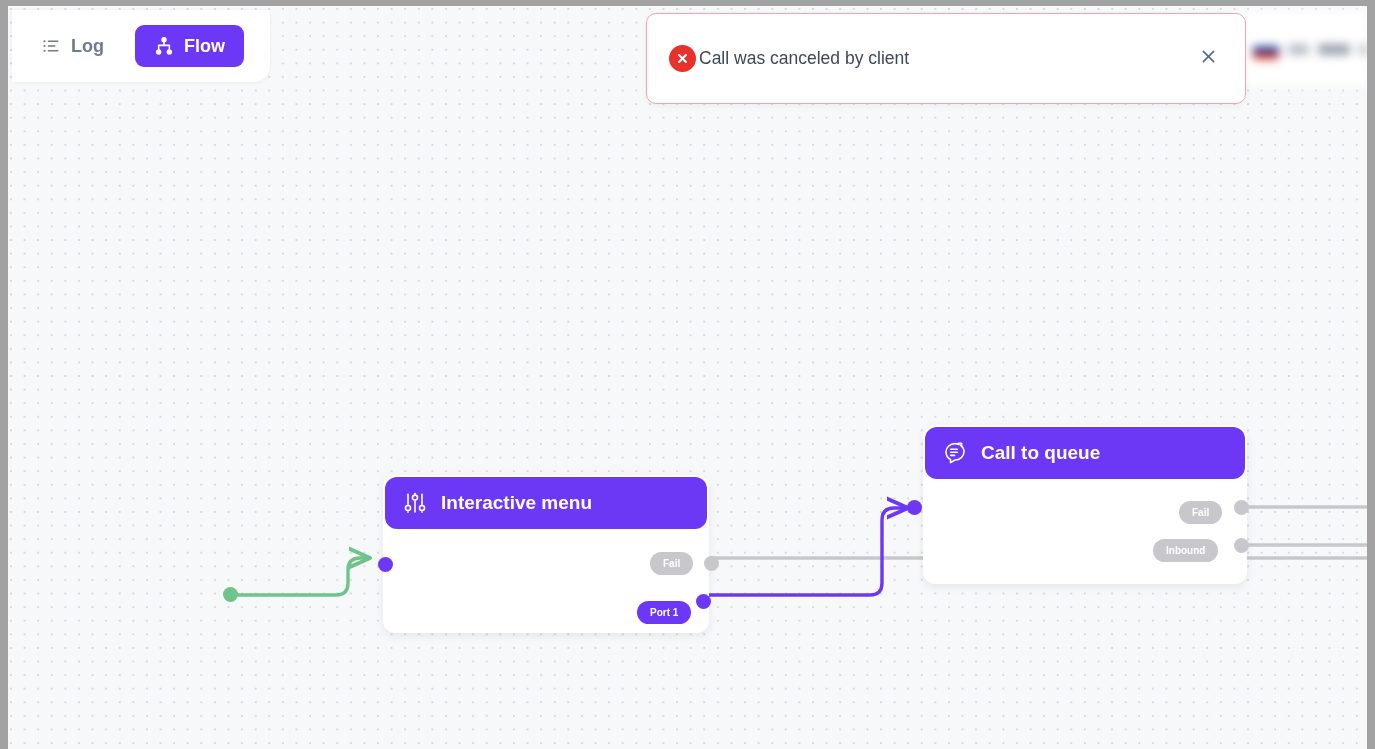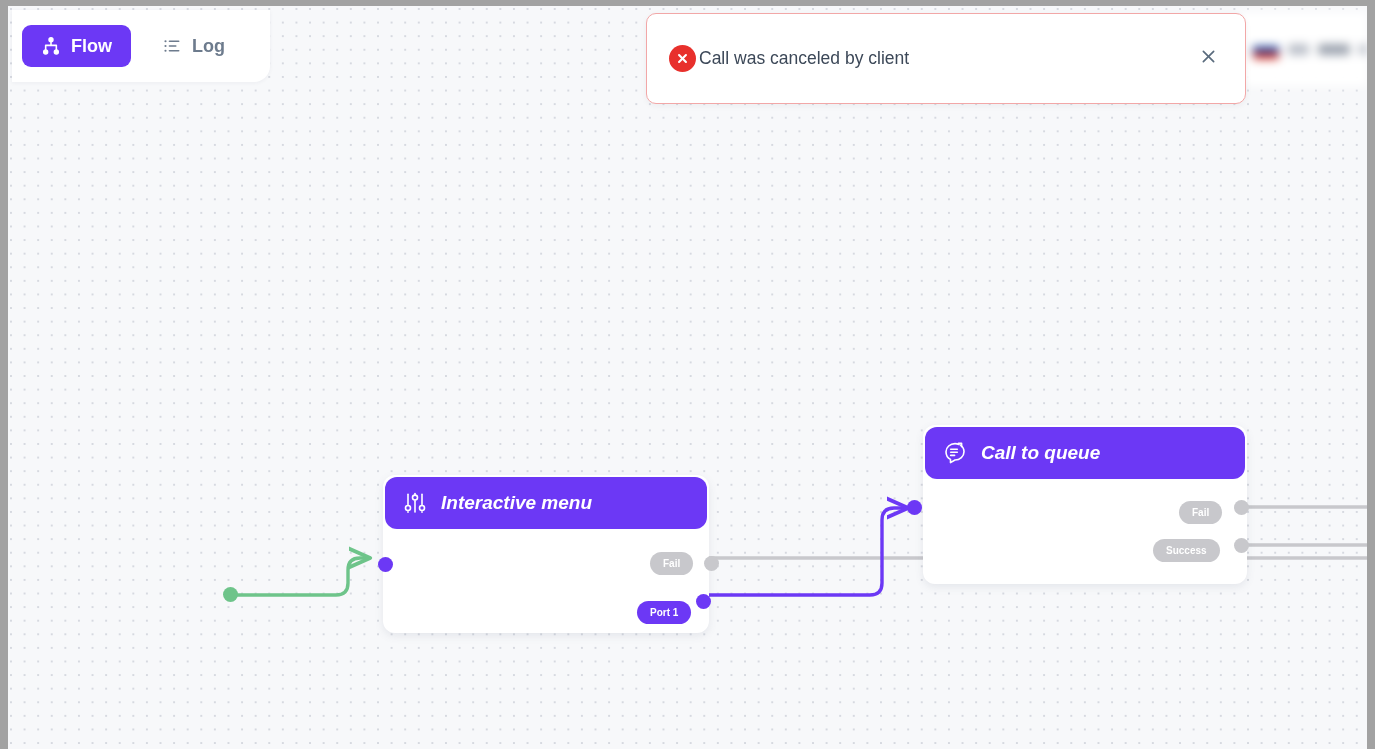--- a/index.html
+++ b/index.html
@@ -152,21 +152,20 @@
   }
   .node-header {
     background: #6C38F5;
     border-radius: 12px;
     height: 52px;
     display: flex;
     align-items: center;
     gap: 14px;
     padding: 0 18px;
     margin: 2px 2px 0 2px;
-    font-style: italic;
   }
   .node-title {
     color: #ffffff;
     font-size: 19px;
     font-weight: bold;
     white-space: nowrap;
   }
   .node-header-icon { display: flex; align-items: center; justify-content: center; width: 24px; height: 24px; flex: 0 0 auto; }
 
   #node-menu  { left: 375px; top: 469px; width: 326px; height: 158px; }
@@ -309,49 +308,49 @@
         </span>
         <span class="node-title">Call to queue</span>
       </div>
     </div>
 
     <div class="port-dot purple" style="left:899px; top:494px;"></div>
 
     <div class="port-chip gray" style="left:1171px; top:495px;">Fail</div>
     <div class="port-dot gray" style="left:1226px; top:494px;"></div>
 
-    <div class="port-chip gray" style="left:1145px; top:533px;">Success</div>
+    <div class="port-chip gray" style="left:1145px; top:533px;">Inbound</div>
     <div class="port-dot gray" style="left:1226px; top:532px;"></div>
 
     <div id="tab-bar">
-      <div class="tab active">
-        <span class="tab-icon">
-          <svg width="20" height="20" viewBox="0 0 24 24" fill="none" stroke="#ffffff" stroke-width="1.9" stroke-linecap="round" stroke-linejoin="round">
-            <circle cx="12" cy="4.4" r="2.3" fill="#ffffff"></circle>
-            <circle cx="5.6" cy="19.2" r="2.3" fill="#ffffff"></circle>
-            <circle cx="18.4" cy="19.2" r="2.3" fill="#ffffff"></circle>
-            <path d="M12 6.9 L12 11.2"></path>
-            <path d="M5.6 16.9 L5.6 11.2 L18.4 11.2 L18.4 16.9"></path>
-          </svg>
-        </span>
-        <span>Flow</span>
-      </div>
       <div class="tab">
         <span class="tab-icon">
           <svg width="20" height="20" viewBox="0 0 24 24" fill="none" stroke="#6d7b8d" stroke-width="2" stroke-linecap="round">
             <circle cx="4.2" cy="6.3" r="1.3" fill="#6d7b8d" stroke="none"></circle>
             <circle cx="4.2" cy="12" r="1.3" fill="#6d7b8d" stroke="none"></circle>
             <circle cx="4.2" cy="17.7" r="1.3" fill="#6d7b8d" stroke="none"></circle>
             <path d="M9 6.3 L20 6.3"></path>
             <path d="M9 12 L16.5 12"></path>
             <path d="M9 17.7 L20 17.7"></path>
           </svg>
         </span>
         <span>Log</span>
       </div>
+      <div class="tab active">
+        <span class="tab-icon">
+          <svg width="20" height="20" viewBox="0 0 24 24" fill="none" stroke="#ffffff" stroke-width="1.9" stroke-linecap="round" stroke-linejoin="round">
+            <circle cx="12" cy="4.4" r="2.3" fill="#ffffff"></circle>
+            <circle cx="5.6" cy="19.2" r="2.3" fill="#ffffff"></circle>
+            <circle cx="18.4" cy="19.2" r="2.3" fill="#ffffff"></circle>
+            <path d="M12 6.9 L12 11.2"></path>
+            <path d="M5.6 16.9 L5.6 11.2 L18.4 11.2 L18.4 16.9"></path>
+          </svg>
+        </span>
+        <span>Flow</span>
+      </div>
     </div>
 
     <div id="notification">
       <div id="notif-icon">
         <svg width="15" height="15" viewBox="0 0 24 24" fill="none" stroke="#ffffff" stroke-width="3.4" stroke-linecap="round">
           <path d="M6.5 6.5 L17.5 17.5"></path>
           <path d="M17.5 6.5 L6.5 17.5"></path>
         </svg>
       </div>
       <div id="notif-text">Call was canceled by client</div>

